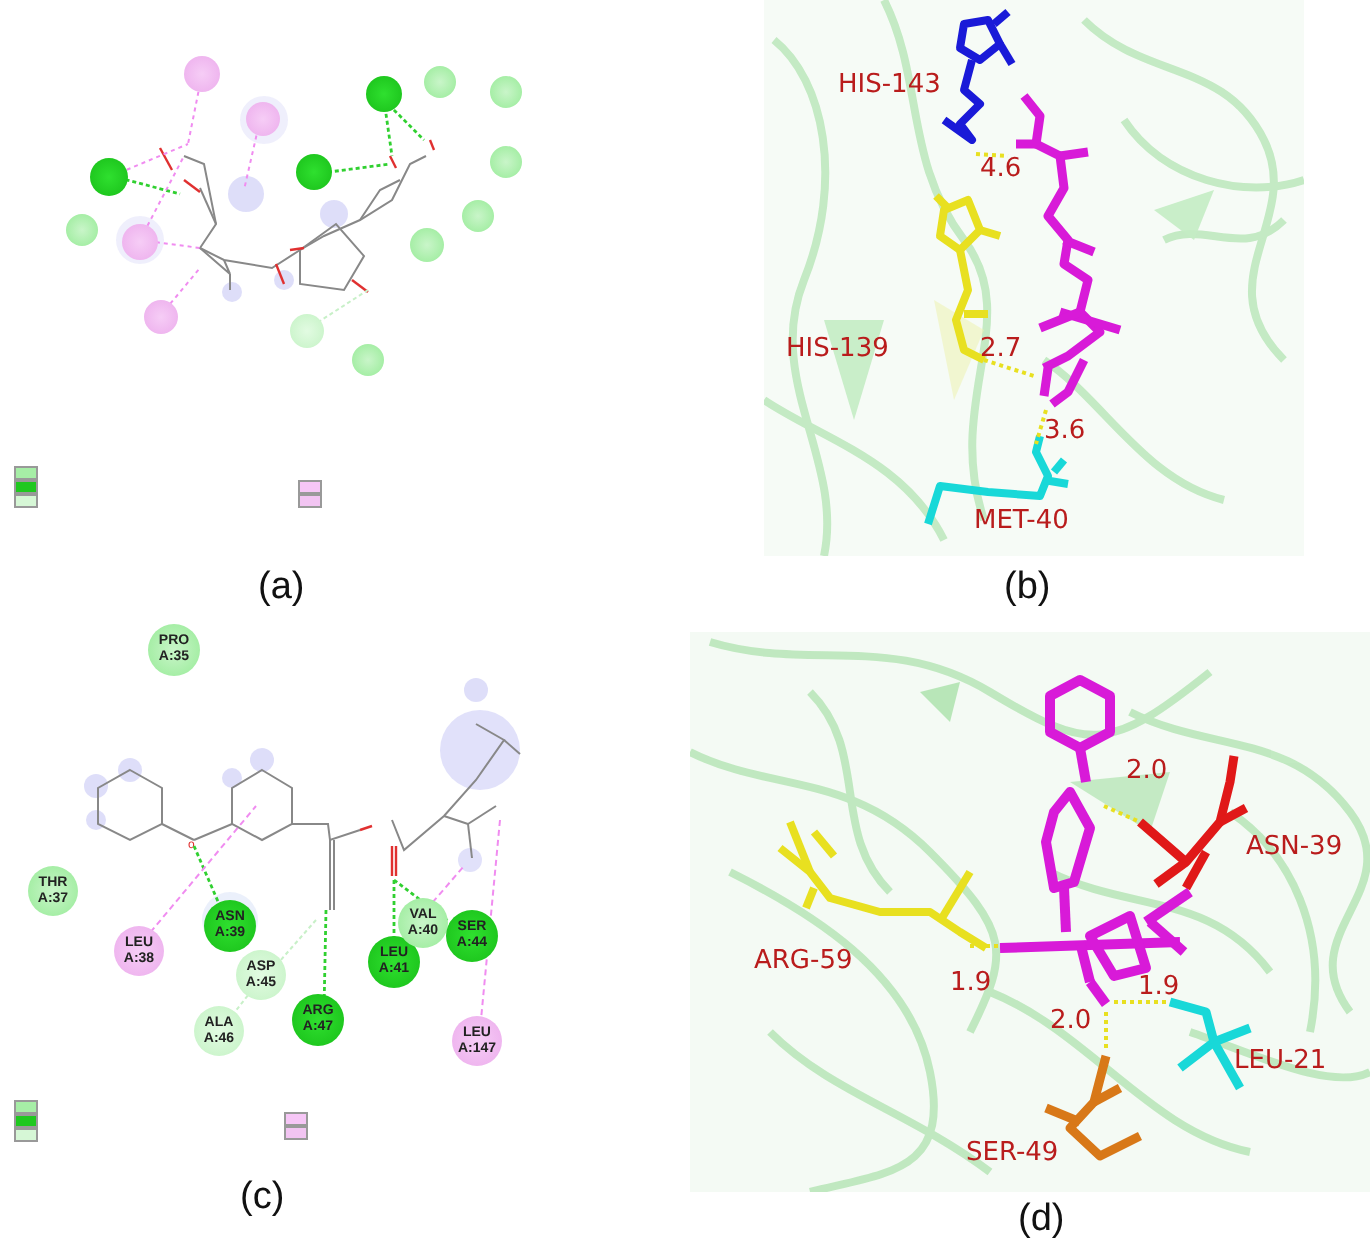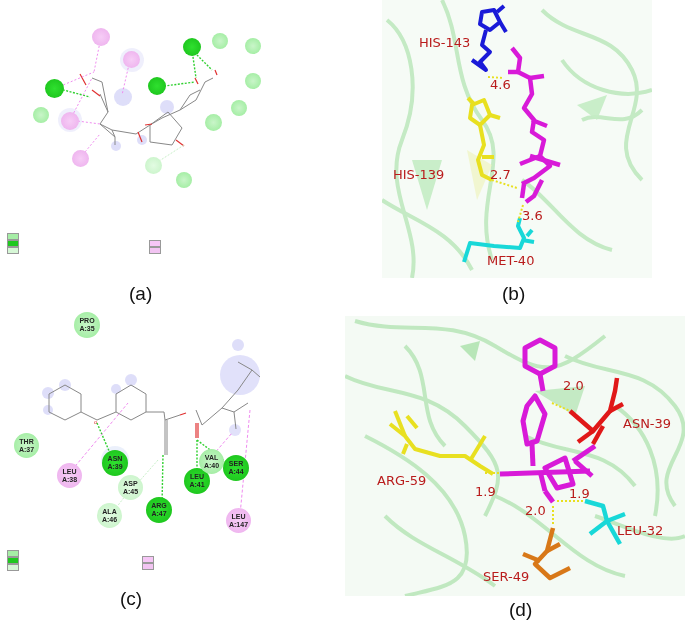--- a/index.html
+++ b/index.html
@@ -324,20 +324,20 @@
 
     <g stroke="#e8e020" stroke-width="2" stroke-dasharray="2,2" fill="none">
       <line x1="207" y1="87" x2="225" y2="95"></line>
       <line x1="140" y1="157" x2="155" y2="157"></line>
       <line x1="212" y1="185" x2="238" y2="185"></line>
       <line x1="208" y1="190" x2="208" y2="210"></line>
     </g>
   </svg>
   <div class="pymol-label" style="left:278px;top:100px;">ASN-39</div>
   <div class="pymol-label" style="left:32px;top:157px;">ARG-59</div>
-  <div class="pymol-label" style="left:272px;top:207px;">LEU-32</div>
+  <div class="pymol-label" style="left:272px;top:207px;">LEU-21</div>
   <div class="pymol-label" style="left:138px;top:253px;">SER-49</div>
   <div class="pymol-label" style="left:218px;top:62px;">2.0</div>
   <div class="pymol-label" style="left:130px;top:168px;">1.9</div>
   <div class="pymol-label" style="left:224px;top:170px;">1.9</div>
   <div class="pymol-label" style="left:180px;top:187px;">2.0</div>
   <div class="panel-label" style="left:164px;top:283px;">(d)</div>
 </div>
 
 </body></html>

